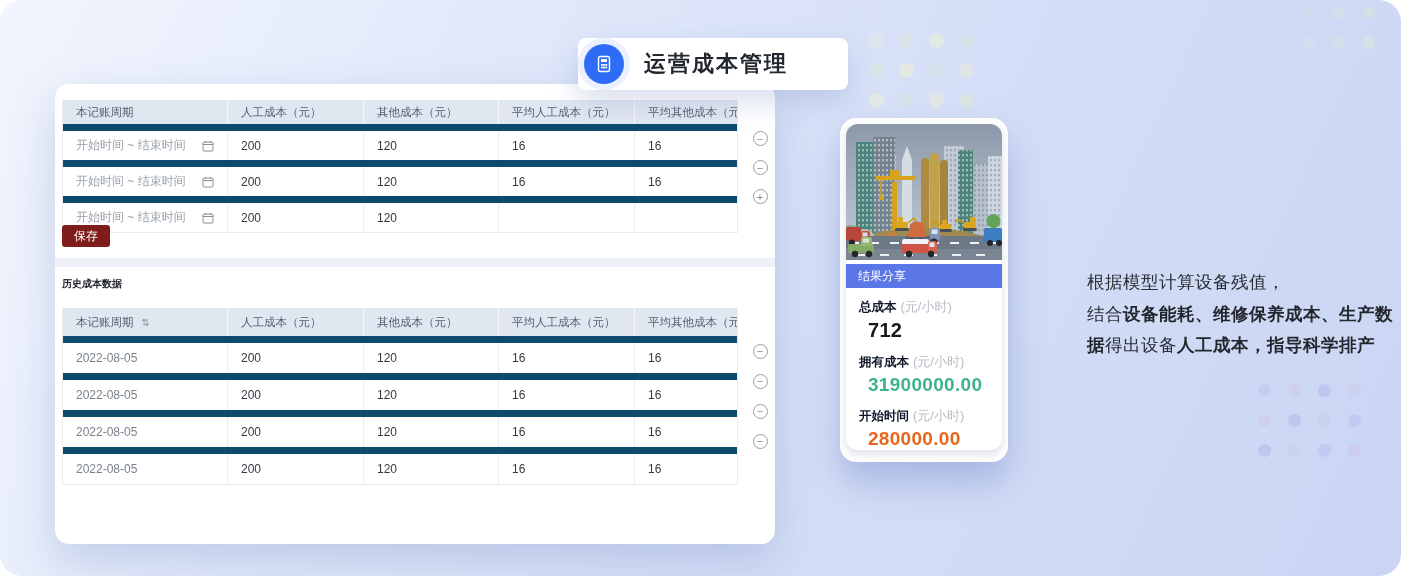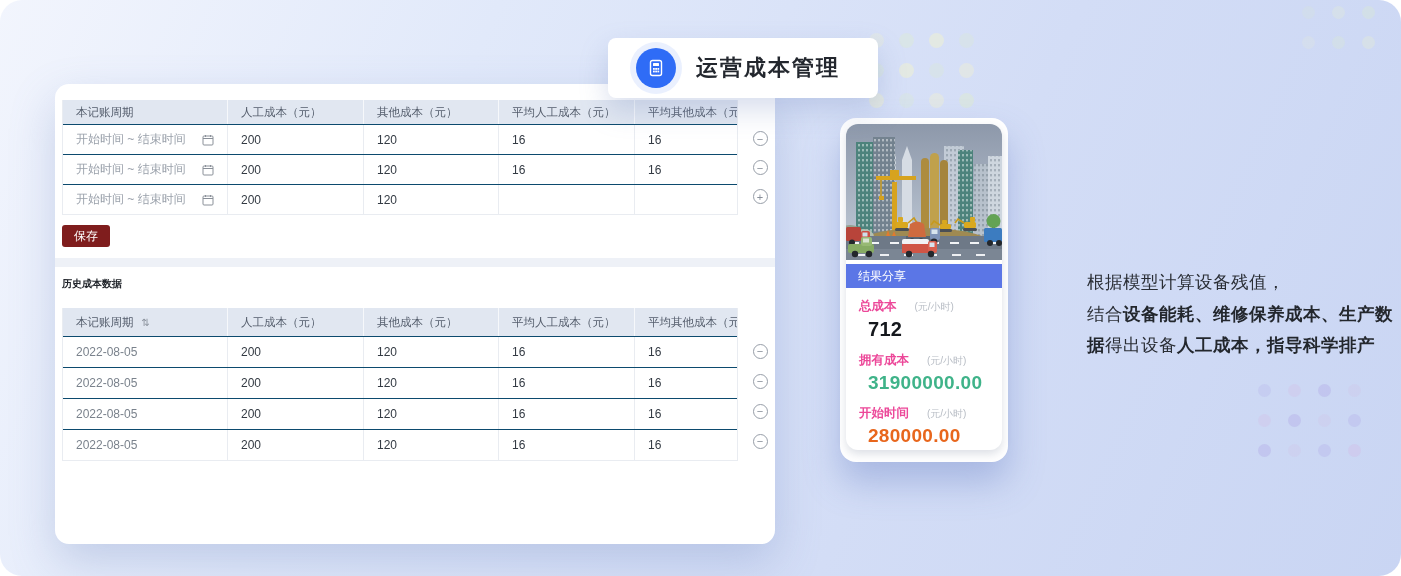--- a/index.html
+++ b/index.html
@@ -13,21 +13,21 @@
   
   .card { position:absolute; left:55px; top:84px; width:720px; height:460px; background:#fff;
           border-radius:14px; box-shadow:0 18px 45px rgba(108,132,188,.30); }
 
   .tblwrap { position:absolute; display:flex; }
   .tbl { width:676px; background:#fff; border:1px solid #e9ecf1; border-top:none; }
   .thead { display:grid; grid-template-columns:165px 136px 135px 136px 102px; background:#e1e7f1; }
   .th { font-size:11.5px; color:#545d6c; display:flex; align-items:center; padding:0 13px;
         border-right:1px solid rgba(255,255,255,.7); white-space:nowrap; overflow:hidden; }
   .th:last-child { border-right:none; }
-  .tr { display:grid; grid-template-columns:165px 136px 135px 136px 102px; border-top:1px solid #0c4a6e; }
+  .tr { display:grid; grid-template-columns:165px 136px 135px 136px 102px; border-top:7px solid #0c4a6e; }
   .tr:first-of-type { border-top:none; }
   .td { font-size:12px; color:#333a43; display:flex; align-items:center; padding:0 13px;
         border-right:1px solid #e9ecf1; white-space:nowrap; overflow:hidden; }
   .td:last-child { border-right:none; }
   .t1 .thead .th { height:24px; }
   .t1 .tr .td { height:29px; }
   .t2 .thead .th { height:28px; }
   .t2 .tr .td { height:30px; }
   .period1 { color:#9aa1ab; justify-content:space-between; }
   .period2 { color:#7a828c; }
@@ -41,41 +41,41 @@
   .circle-btn { width:15px; height:15px; border:1.2px solid #979ea8; border-radius:50%;
                 color:#878e99; font-size:11px; line-height:12px; display:flex; align-items:center;
                 justify-content:center; cursor:pointer; background:transparent; }
 
   .save-btn { position:absolute; left:7px; top:141px; width:48px; height:22px; background:#7f1d1d;
               color:#fff; font-size:12px; border:none; border-radius:3px; cursor:pointer; }
   .divider-strip { position:absolute; left:0; top:174px; width:720px; height:9px; background:#eef1f7; }
   .hist-title { position:absolute; left:7px; top:193px; font-size:10px; font-weight:bold; color:#20242a; }
 
   
-  .badge { position:absolute; left:608px; top:38px; width:270px; height:60px; background:#fff;
+  .badge { position:absolute; left:578px; top:38px; width:270px; height:52px; background:#fff;
            border-radius:8px; box-shadow:0 12px 28px rgba(116,138,190,.28); display:flex;
-           align-items:center; padding-left:22px; z-index:5; }
+           align-items:center; z-index:5; }
   .badge-halo { width:52px; height:52px; border-radius:50%; background:rgba(47,108,246,.10);
                 display:flex; align-items:center; justify-content:center; }
   .badge-circle { width:40px; height:40px; border-radius:50%; background:#2f6cf6; display:flex;
                   align-items:center; justify-content:center; }
   .badge-title { font-size:22px; font-weight:bold; color:#23272e; letter-spacing:2px; margin-left:14px; }
 
   
   .phone { position:absolute; left:840px; top:118px; width:168px; height:344px; background:#fff;
            border-radius:16px; box-shadow:0 20px 35px rgba(90,115,190,.35); z-index:4; }
   .screen { position:absolute; left:6px; top:6px; width:156px; height:326px; background:#fff;
             border-radius:12px; overflow:hidden; box-shadow:0 4px 10px rgba(60,75,110,.18); }
   .share-bar { height:24px; background:#5b76e6; color:#fff; font-size:12px; display:flex;
                align-items:center; padding-left:12px; }
   .metrics { padding:10px 13px 0 13px; }
   .metric { margin-bottom:11px; }
   .metric-label-row { display:flex; align-items:baseline; }
-  .metric-label { font-size:12.5px; font-weight:bold; color:#ec4899; }
-  .metric-unit { font-size:10px; color:#b7bcc4; margin-left:18px; }
+  .metric-label { font-size:12.5px; font-weight:bold; color:#0f172a; }
+  .metric-unit { font-size:13px; color:#b7bcc4; margin-left:4px; }
   .metric-value { margin:3px 0 0 9px; font-size:19px; font-weight:600; letter-spacing:.3px; }
   .metric-value.total { font-size:20px; font-weight:bold; }
 
   
   .desc { position:absolute; left:1087px; top:267px; width:316px; font-size:17.5px; line-height:31.5px;
           color:#2a2e35; letter-spacing:.5px; z-index:3; }
   .desc b { font-weight:bold; color:#23272d; }
 </style>
 </head>
 <body>

